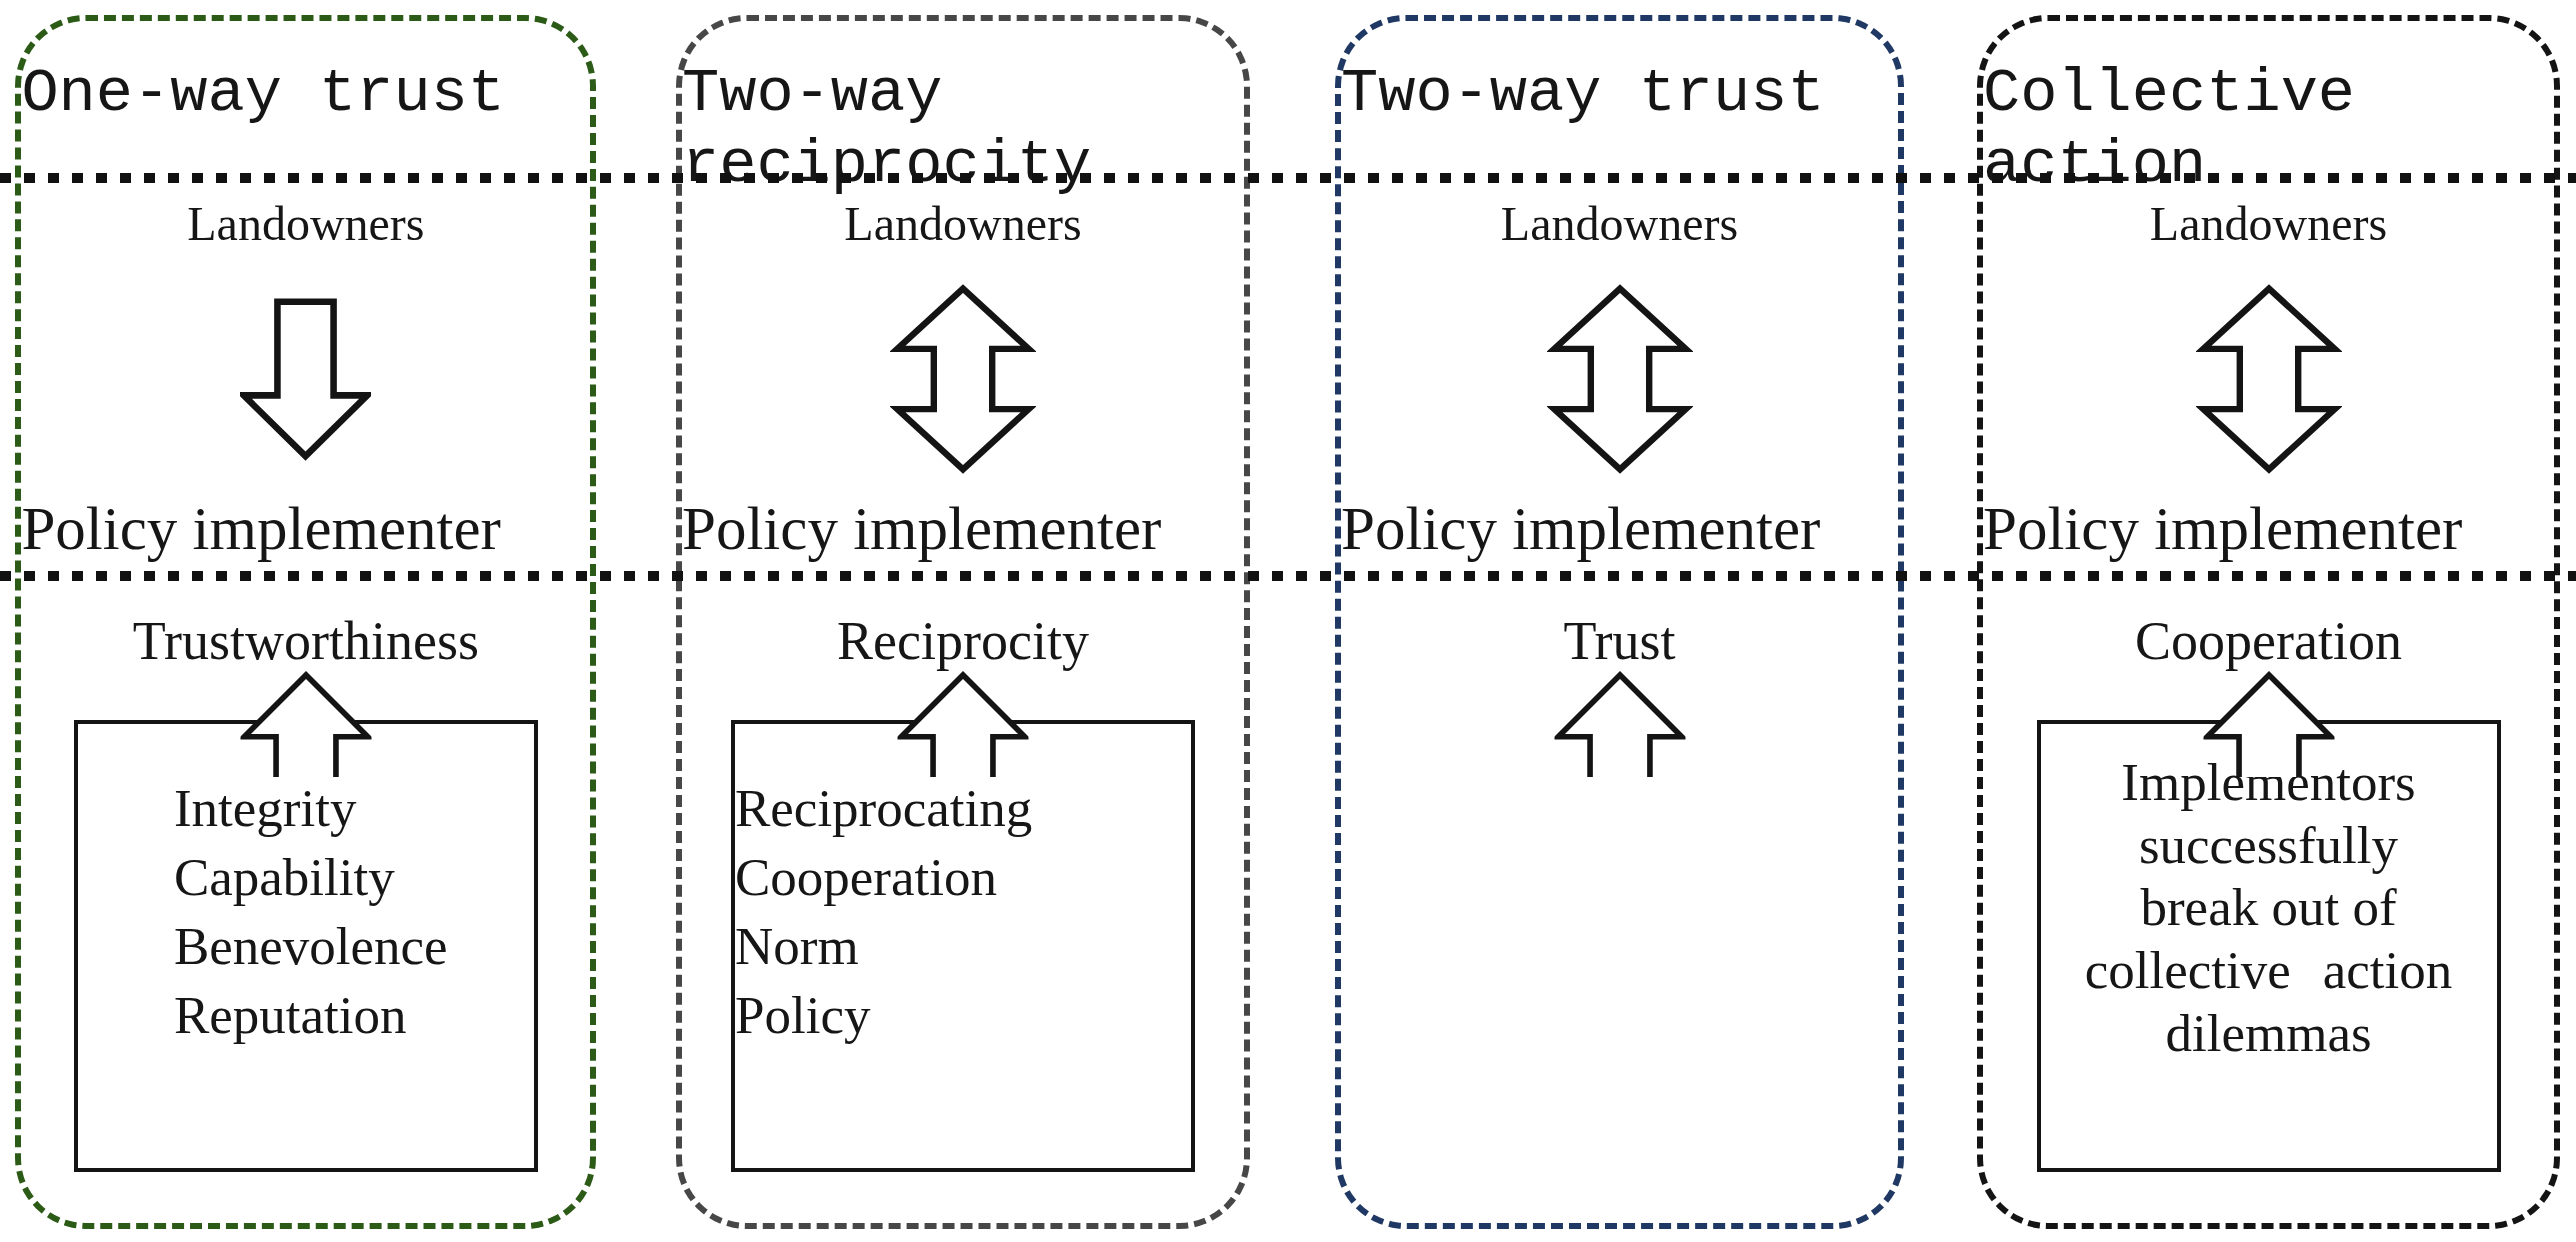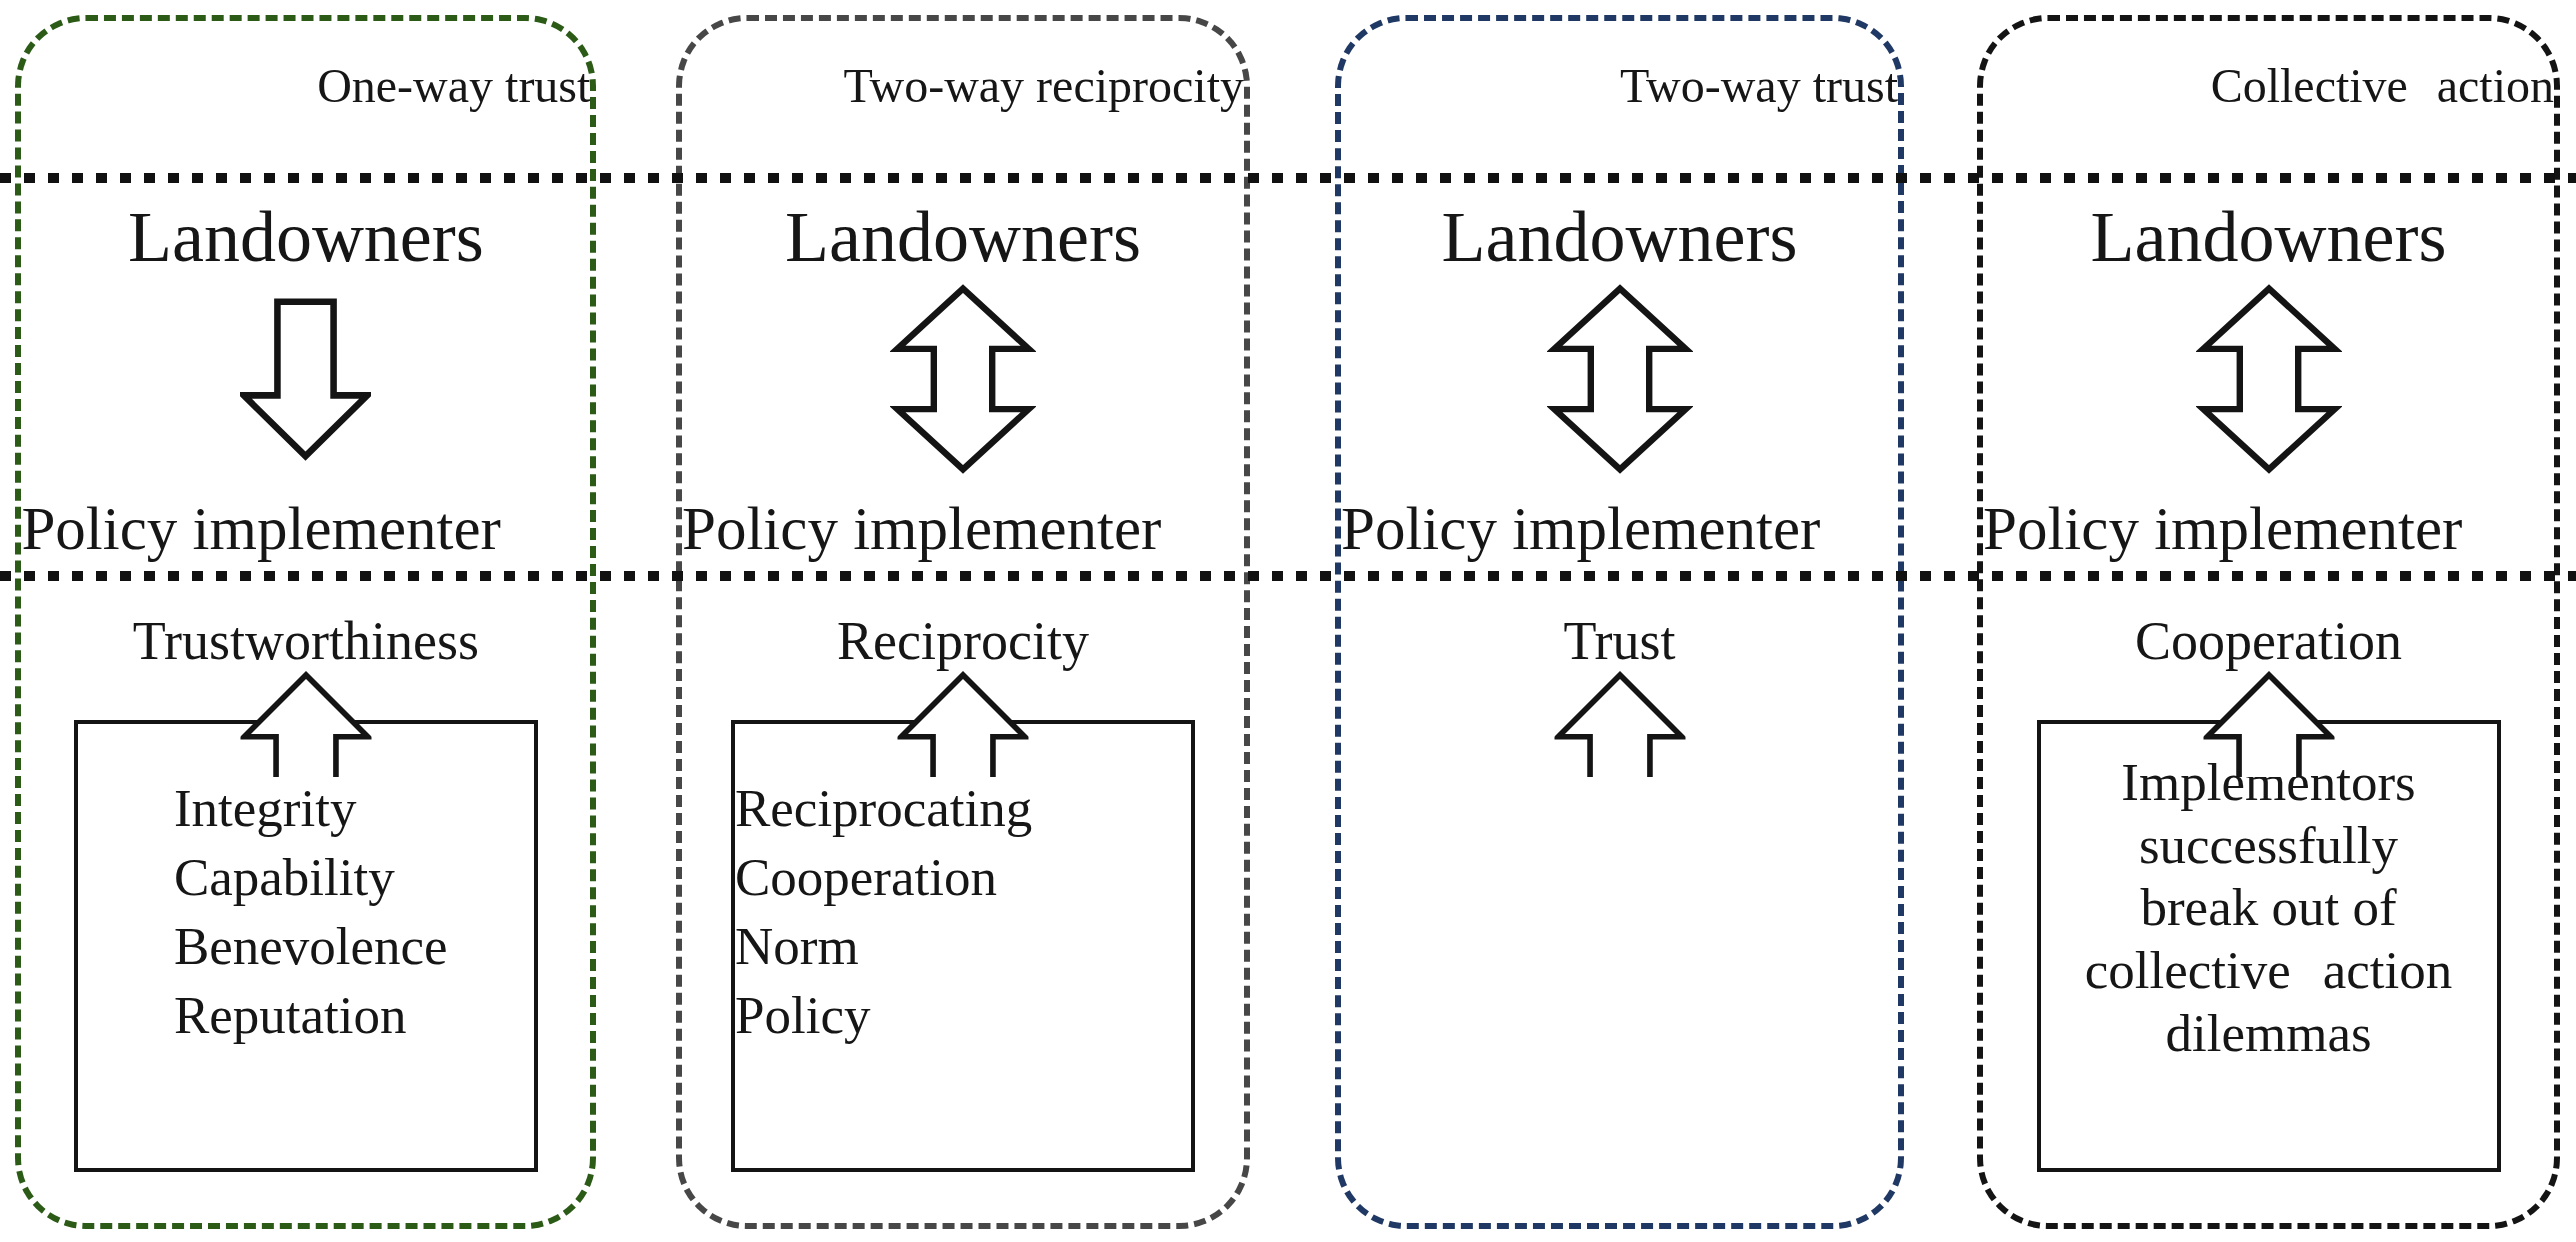--- a/index.html
+++ b/index.html
@@ -16,23 +16,23 @@
     border:6.7px dashed #000;border-radius:71px;
     box-sizing:border-box;background:transparent;
   }
   .c0{left:15.4px;width:581px;}
   .c1{left:676px;width:574px;}
   .c2{left:1335px;width:569px;}
   .c3{left:1977px;width:583px;}
 
   .title{
     position:absolute;top:37px;left:0;right:0;margin:0;
-    text-align:right;font-size:48px;font-weight:normal;color:#161616;
+    text-align:left;font-size:62px;font-weight:normal;color:#161616;font-family:Liberation Mono, monospace;
   }
-  .actor-top{position:absolute;top:175px;left:0;right:0;text-align:center;font-size:72px;}
+  .actor-top{position:absolute;top:175px;left:0;right:0;text-align:center;font-size:48px;}
   .mid-arrow{
     position:absolute;top:256px;left:0;right:0;height:204px;
     display:flex;align-items:center;justify-content:center;
   }
   .actor-bottom{position:absolute;top:473px;left:0;right:0;text-align:left;font-size:61px;}
   .outcome{position:absolute;top:589px;left:0;right:0;text-align:center;font-size:54px;}
   .up-arrow{
     position:absolute;top:650px;left:50%;transform:translateX(-50%);
     z-index:3;line-height:0;
   }

